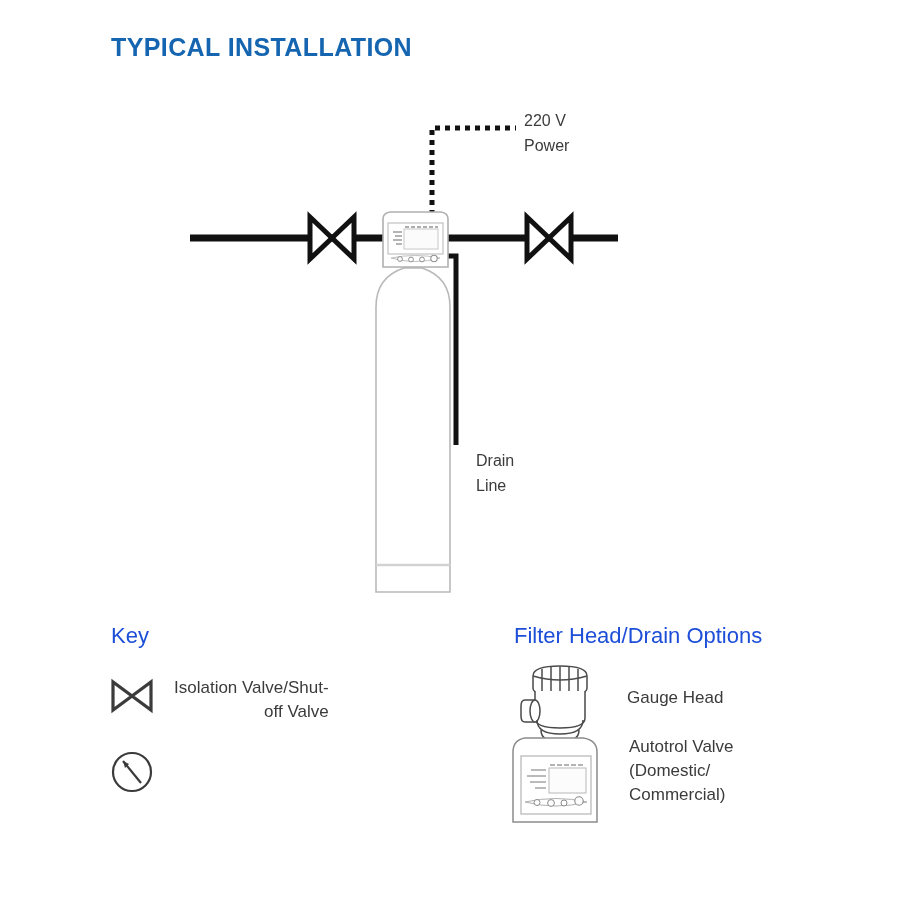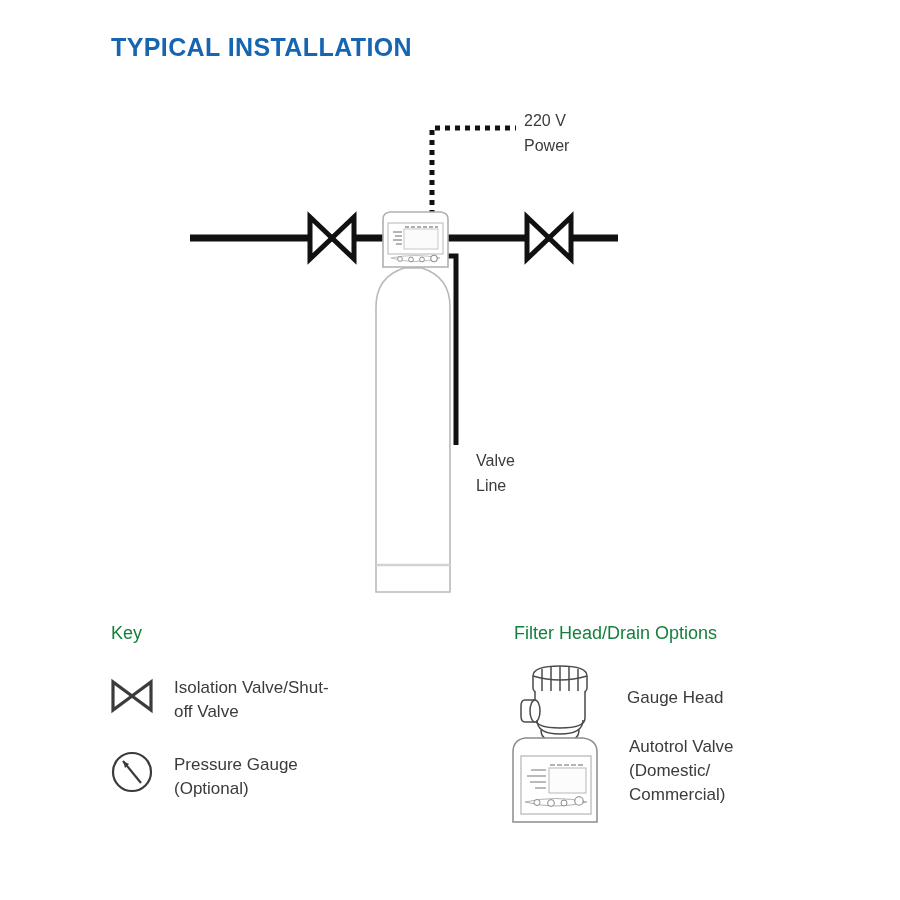--- a/index.html
+++ b/index.html
@@ -57,22 +57,22 @@
     top: 108px;
   }
   #label-drain {
     left: 476px;
     top: 448px;
   }
 
   
   .legend-heading {
     position: absolute;
-    font-size: 18px;
-    color: #15803d;
+    font-size: 22px;
+    color: #1d4ed8;
     white-space: nowrap;
   }
   #heading-key {
     left: 111px;
     top: 623px;
   }
   #heading-options {
     left: 514px;
     top: 623px;
   }
@@ -93,21 +93,21 @@
     color: #3b3b3b;
     white-space: pre-line;
   }
 
   #row-isolation {
     left: 108px;
     top: 676px;
     width: 300px;
   }
   #row-isolation .legend-icon { width: 48px; height: 36px; margin-top: 2px; }
-  #row-isolation .legend-text { margin-left: 18px; }
+  #row-isolation .legend-text { margin-left: 18px; text-align: right; }
 
   #row-gauge {
     left: 108px;
     top: 748px;
     width: 300px;
   }
   #row-gauge .legend-icon { width: 48px; height: 48px; margin-top: 0px; }
   #row-gauge .legend-text { margin-left: 18px; margin-top: 5px; }
 
   #row-upflow {
@@ -196,21 +196,21 @@
       <circle cx="411" cy="259.5" r="2.4" fill="#ffffff" stroke="#8f8f8f" stroke-width="1"></circle>
       <circle cx="422" cy="259.5" r="2.4" fill="#ffffff" stroke="#8f8f8f" stroke-width="1"></circle>
       <circle cx="434" cy="258.5" r="3.2" fill="#ffffff" stroke="#8f8f8f" stroke-width="1.1"></circle>
     </g>
 
   </svg>
 
   <div class="diag-label" id="label-power">220 V
 Power</div>
 
-  <div class="diag-label" id="label-drain">Valve
+  <div class="diag-label" id="label-drain">Drain
 Line</div>
 
   <div class="legend-heading" id="heading-key">Key</div>
 
   <div class="legend-heading" id="heading-options">Filter Head/Drain Options</div>
 
   <div class="legend-row" id="row-isolation">
     <div class="legend-icon">
       <svg width="48" height="36" viewBox="0 0 48 36">
         <path d="M 5 4 L 5 32 L 24 18 Z" fill="#ffffff" stroke="#3b3b3b" stroke-width="3.2" stroke-linejoin="miter"></path>
@@ -222,22 +222,20 @@
   </div>
 
   <div class="legend-row" id="row-gauge">
     <div class="legend-icon">
       <svg width="48" height="48" viewBox="0 0 48 48">
         <circle cx="24" cy="24" r="19" fill="#ffffff" stroke="#3b3b3b" stroke-width="2.2"></circle>
         <line x1="33" y1="35" x2="15" y2="13" stroke="#3b3b3b" stroke-width="2.2"></line>
         <path d="M 15 13 L 21 16 L 17 20 Z" fill="#3b3b3b"></path>
       </svg>
     </div>
-    <div class="legend-text">Pressure Gauge
-(Optional)</div>
   </div>
 
   <div class="legend-row" id="row-upflow">
     <div class="legend-icon">
       <svg width="86" height="100" viewBox="0 0 86 100">
         <g fill="#ffffff" stroke="#4a4a4a" stroke-width="1.5">
 
           <path d="M 16 18 Q 16 8 43 8 Q 70 8 70 18 L 70 30 Q 70 38 43 38 Q 16 38 16 30 Z"></path>
           <path d="M 16 18 Q 43 26 70 18" fill="none"></path>
           <line x1="25" y1="11" x2="25" y2="35"></line>

